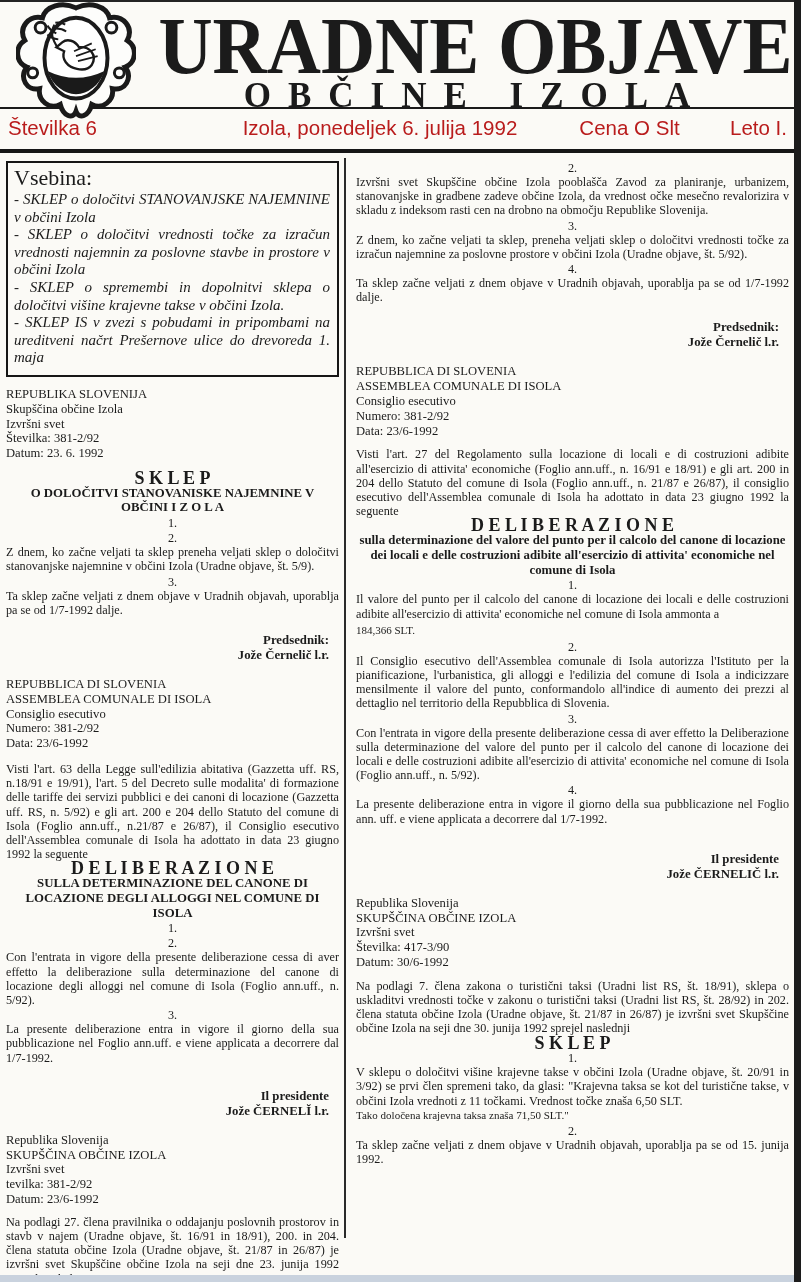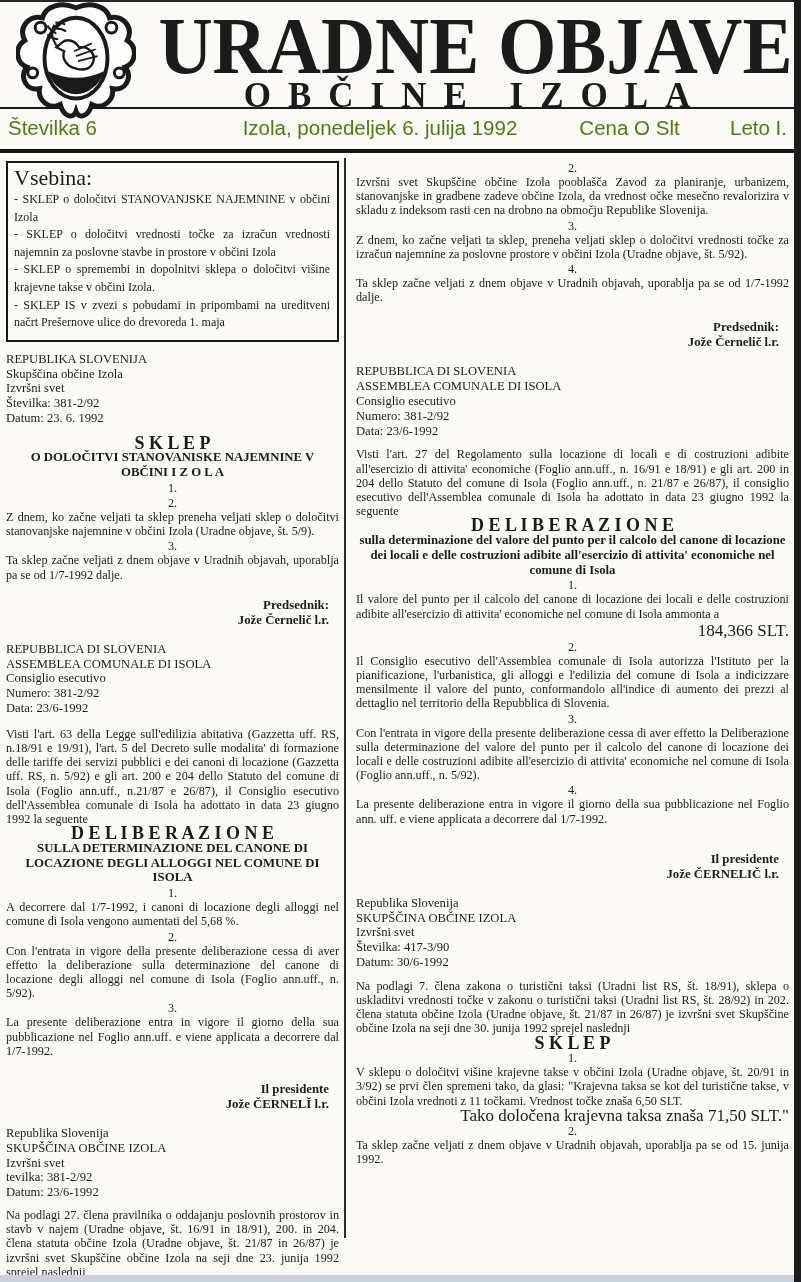--- a/index.html
+++ b/index.html
@@ -22,49 +22,49 @@
     white-space:nowrap;transform:scaleY(1.08);transform-origin:top center;
   }
   .mast-subtitle{
     font-size:35px;line-height:36px;font-weight:bold;letter-spacing:17px;
     margin-top:-8px;white-space:nowrap;
   }
   .rule-thin{border:none;border-top:2px solid #1a1a1a;margin:0;}
   .infobar{
     display:flex;align-items:center;box-sizing:border-box;
     padding:7px 14px 9px 8px;font-family:"Liberation Sans", sans-serif;
-    font-size:20.5px;color:#4d7c0f;
+    font-size:20.5px;color:#b91c1c;
   }
   .infobar .issue{flex:0 0 205px;}
   .infobar .date{flex:1;text-align:center;}
   .infobar .price{flex:0 0 165px;text-align:center;}
   .infobar .year{flex:0 0 75px;text-align:right;}
   .rule-thick{border:none;border-top:4px solid #161616;margin:0;}
 
   
   .content{display:flex;box-sizing:border-box;height:1085px;padding-top:5px;}
   .col-left{width:344px;box-sizing:border-box;padding:0 5px 0 6px;}
   .col-right{flex:1;box-sizing:border-box;border-left:2px solid #2a2a2a;padding:2px 12px 0 10px;}
 
   
   .vsebina{
     border:2.5px solid #161616;box-sizing:border-box;
     margin:3px 0 10px 0;padding:2px 7px 8px 6px;
   }
   .vsebina-title{font-size:22px;line-height:26px;}
-  .vsebina-item{font-size:12px;line-height:17.6px;text-align:justify;}
+  .vsebina-item{font-size:15px;line-height:17.6px;text-align:justify;font-style:italic;}
 
   
   .addr{margin-top:17px;}
   .addr div{font-size:12.6px;line-height:14.8px;font-weight:normal;}
   .para{font-size:12.2px;line-height:14.2px;text-align:justify;}
   .num{font-size:12.2px;line-height:14px;text-align:center;margin-top:1px;}
   .doc-heading{font-size:18px;line-height:14.6px;font-weight:bold;text-align:center;margin-top:10px;}
   .doc-subheading{font-size:12.8px;line-height:14.8px;font-weight:bold;text-align:center;}
-  .value-line{font-size:17px;line-height:15px;text-align:right;}
+  .value-line{font-size:11px;line-height:15px;text-align:left;}
   .sig{margin:16px 10px 14px 0;text-align:right;}
   .sig div{font-size:12.8px;line-height:15px;font-weight:bold;}
   .gap-s{height:5px;}
 </style>
 </head>
 <body>
 
 <div class="edge-top"></div>
 <div class="edge-right"></div>
 <div class="edge-bottom"></div>
@@ -137,21 +137,20 @@
       <div>ASSEMBLEA COMUNALE DI ISOLA</div>
       <div>Consiglio esecutivo</div>
       <div>Numero: 381-2/92</div>
       <div>Data:  23/6-1992</div>
     </div>
     <div class="gap-s"></div>
     <div class="para" style="margin-top:6px;">Visti l'art. 63 della Legge sull'edilizia abitativa (Gazzetta uff. RS, n.18/91 e 19/91), l'art. 5 del Decreto sulle modalita' di formazione delle tariffe dei servizi pubblici e dei canoni di locazione (Gazzetta uff. RS, n. 5/92) e gli art. 200 e 204 dello Statuto del comune di Isola (Foglio ann.uff., n.21/87 e 26/87), il Consiglio esecutivo dell'Assemblea comunale di Isola ha adottato in data 23 giugno 1992 la seguente</div>
     <div class="doc-heading" style="margin-top:0;">D E L I B E R A Z I O N E</div>
     <div class="doc-subheading">SULLA DETERMINAZIONE DEL CANONE DI LOCAZIONE DEGLI ALLOGGI NEL  COMUNE DI ISOLA</div>
     <div class="num">1.</div>
-    <div class="para">A decorrere dal 1/7-1992, i canoni di locazione degli alloggi nel comune di Isola vengono aumentati del 5,68 %.</div>
     <div class="num">2.</div>
     <div class="para">Con l'entrata in vigore della presente deliberazione cessa di aver effetto la deliberazione sulla determinazione del canone di locazione degli alloggi nel comune di Isola (Foglio ann.uff., n. 5/92).</div>
     <div class="num">3.</div>
     <div class="para">La presente deliberazione entra in vigore il giorno della sua pubblicazione nel Foglio ann.uff. e viene applicata a decorrere dal 1/7-1992.</div>
     <div class="sig" style="margin-top:24px;">
       <div>Il presidente</div>
       <div>Jože ČERNELĬ l.r.</div>
     </div>
 
     <div class="addr" style="margin-top:12px;">

